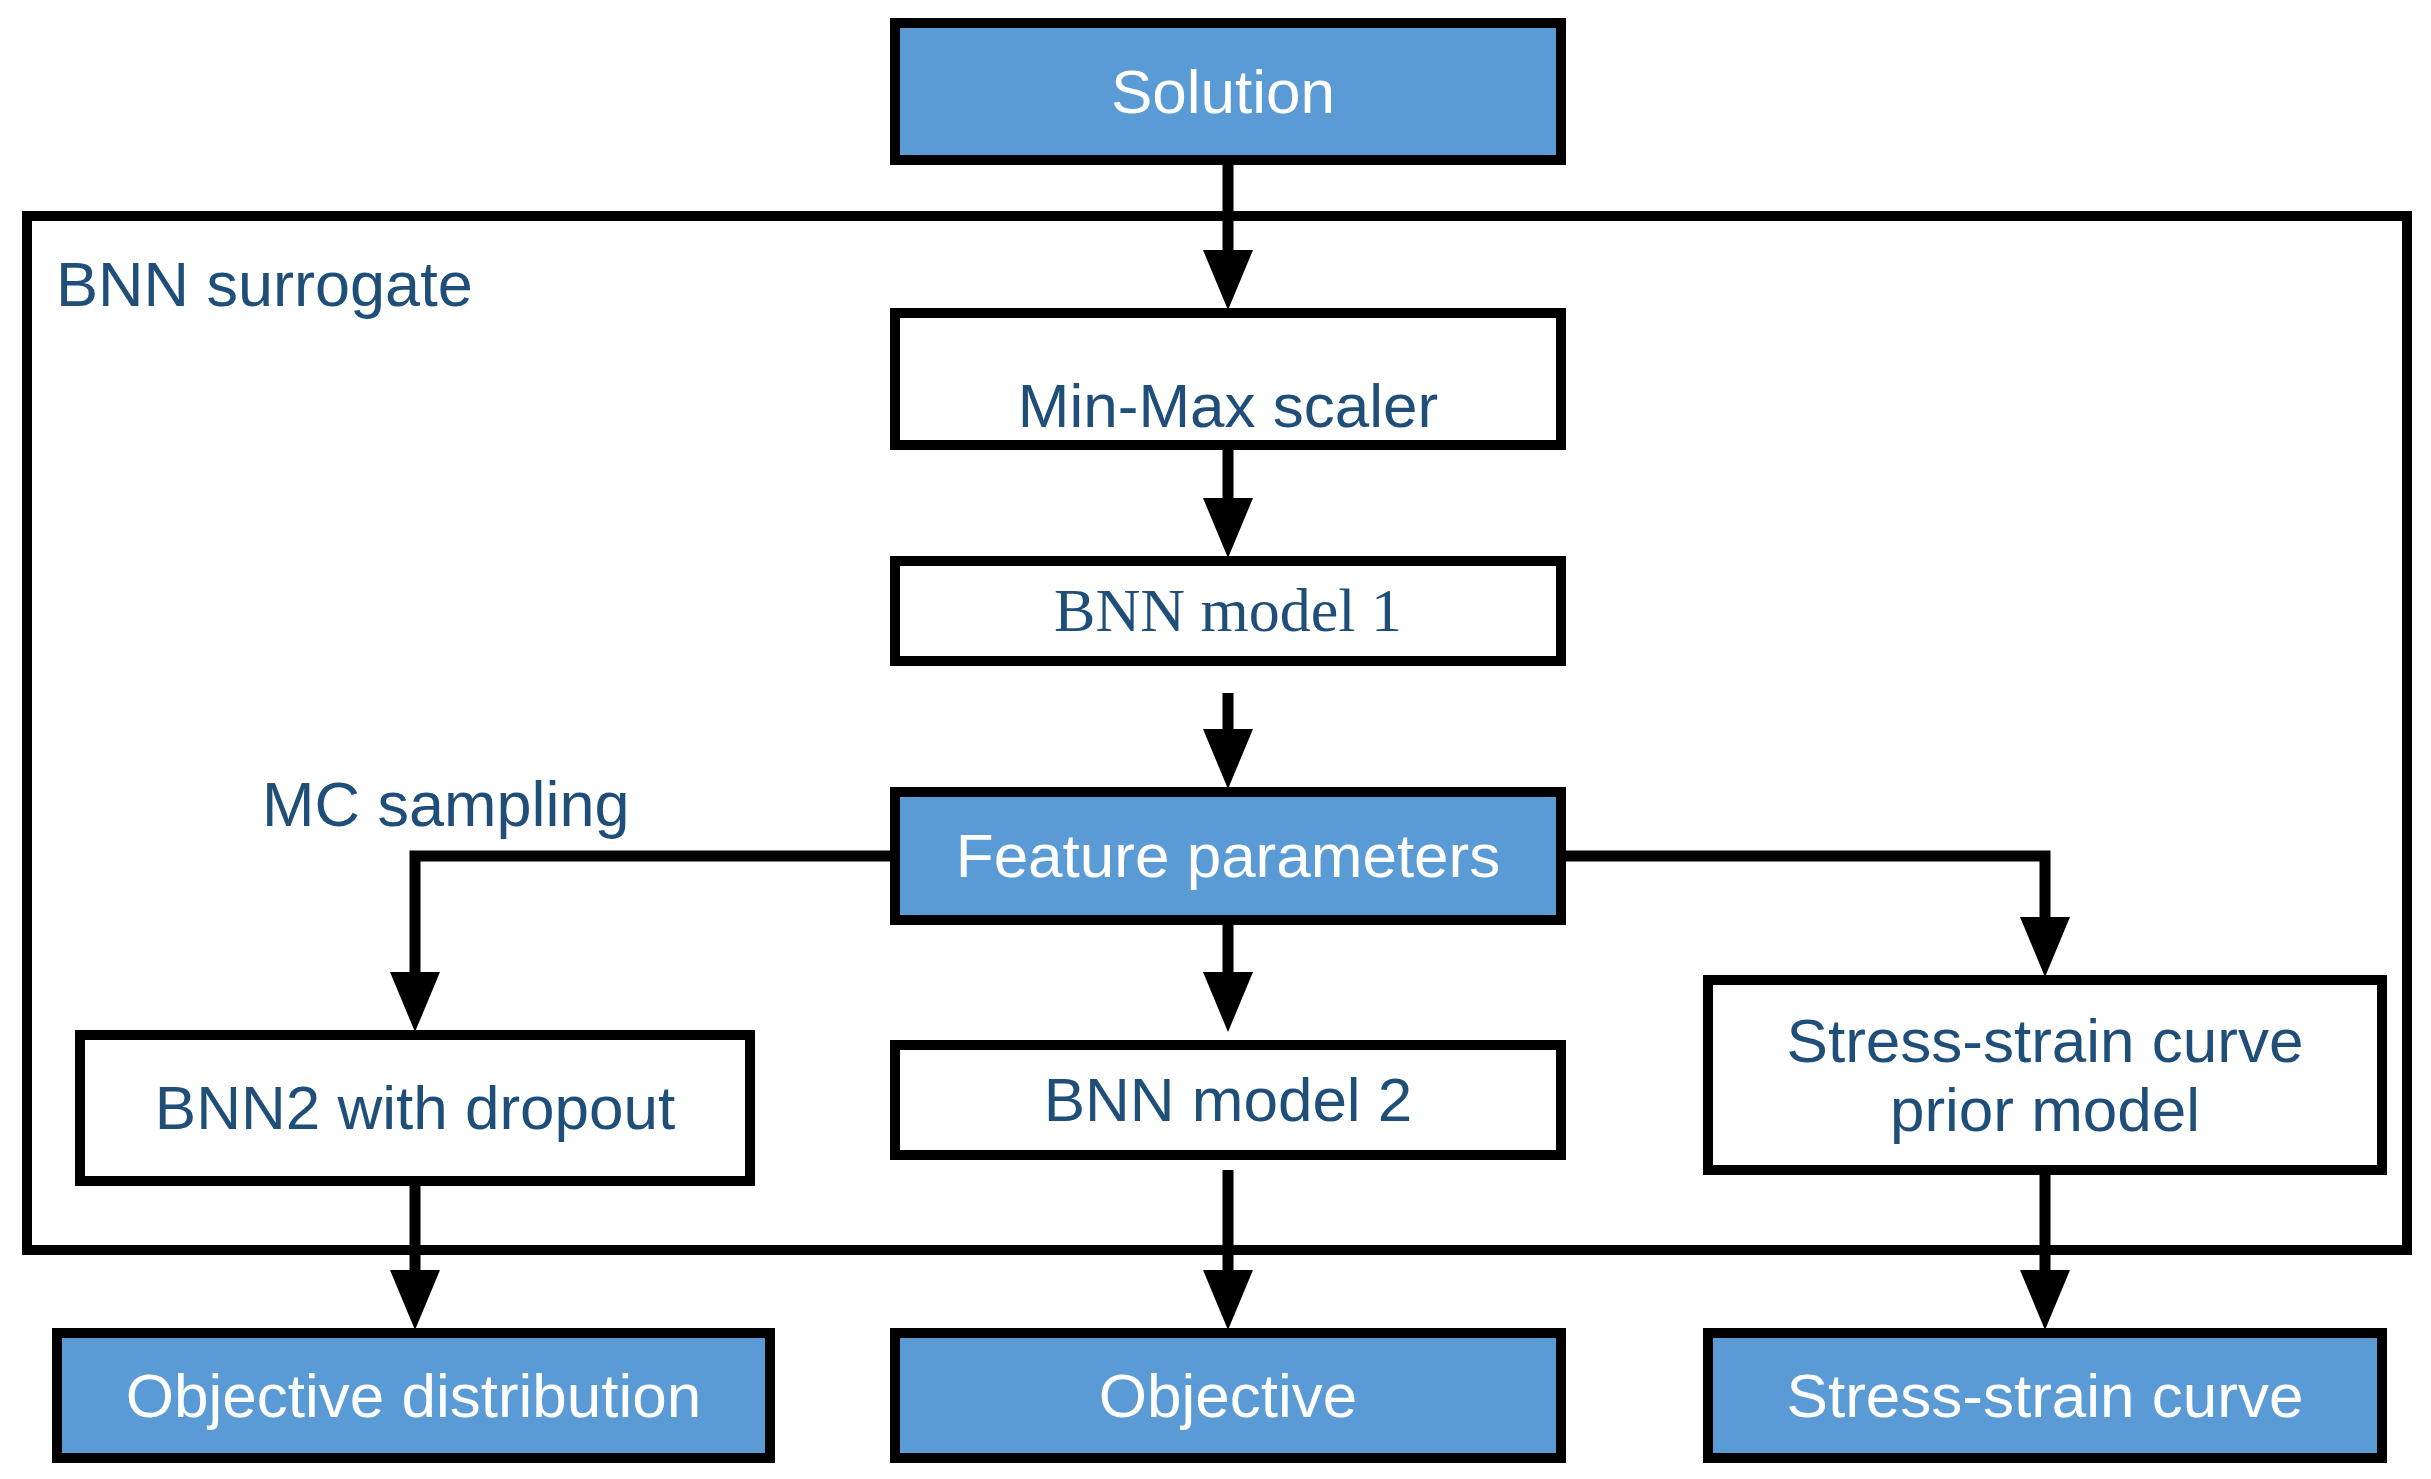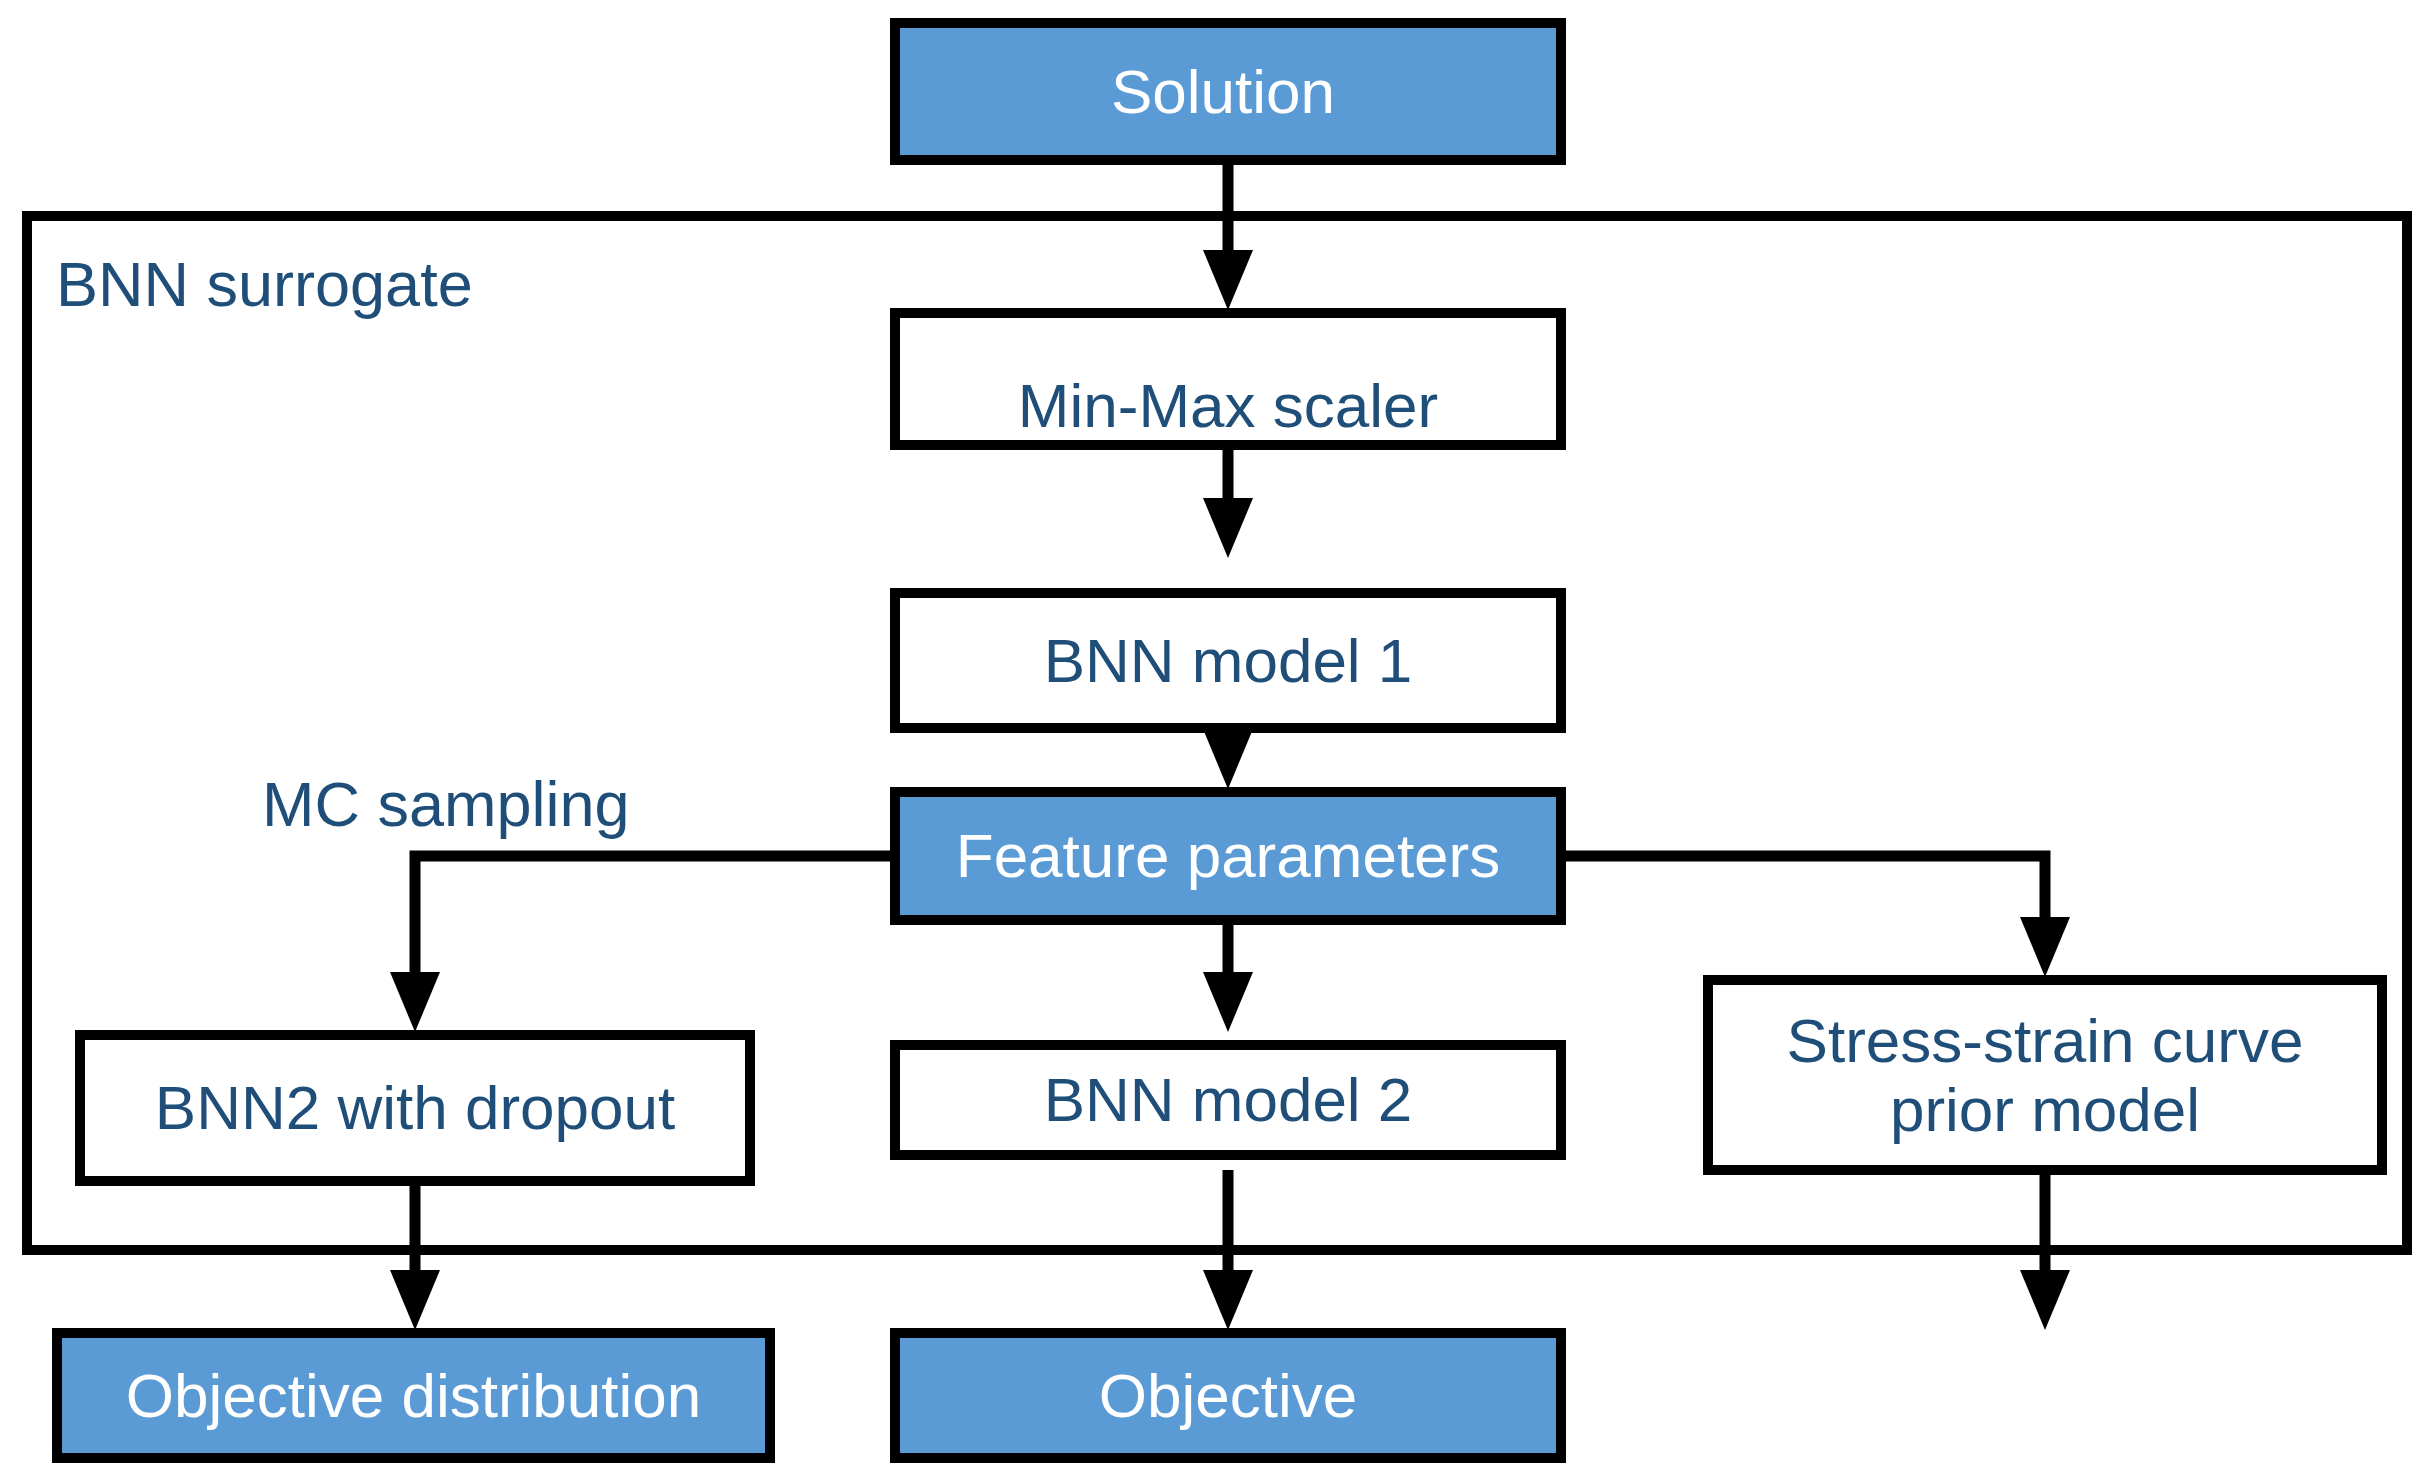--- a/index.html
+++ b/index.html
@@ -50,21 +50,21 @@
   .float-label {
     position: absolute;
     color: #1f4e79;
     font-size: 63px;
     white-space: nowrap;
   }
 
   
   .n-solution   { left: 890px;  top: 18px;   width: 676px; height: 147px; padding-left: 8px; }
   .n-minmax     { left: 890px;  top: 308px;  width: 676px; height: 142px; align-items: flex-end; }
-  .n-bnn1       { left: 890px;  top: 588px;  width: 676px; height: 145px; }
+  .n-bnn1       { left: 890px;  top: 556px;  width: 676px; height: 110px; font-family: Liberation Serif, serif; }
   .n-feature    { left: 890px;  top: 787px;  width: 676px; height: 138px; }
   .n-bnn2drop   { left: 75px;   top: 1030px; width: 680px; height: 156px; }
   .n-bnn2       { left: 890px;  top: 1030px; width: 676px; height: 120px; margin-top: 10px; }
   .n-prior      { left: 1703px; top: 975px;  width: 684px; height: 200px; }
   .n-objdist    { left: 52px;   top: 1328px; width: 723px; height: 135px; text-align: right; }
   .n-objective  { left: 890px;  top: 1328px; width: 676px; height: 135px; }
   .n-sscurve    { left: 1703px; top: 1328px; width: 684px; height: 135px; }
 
   .g-surrogate  { left: 22px; top: 211px; width: 2390px; height: 1044px; }
 
@@ -135,14 +135,17 @@
   </div>
 
   <div class="node blue n-objdist">
     <span>Objective distribution</span>
   </div>
 
   <div class="node blue n-objective">
     <span>Objective</span>
   </div>
 
+  <div class="node blue n-sscurve">
+    <span>Stress-strain curve</span>
+  </div>
 
 </div>
 
 </body></html>

